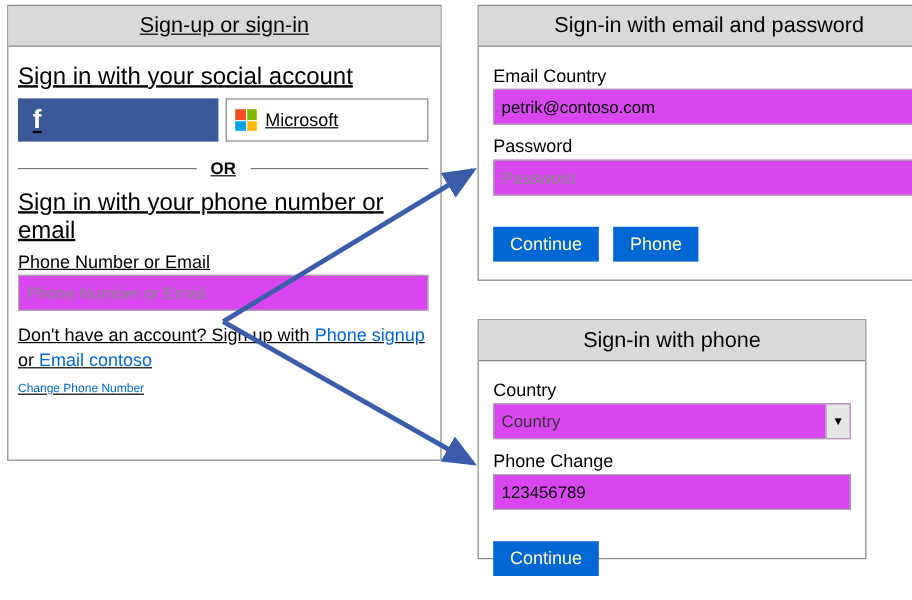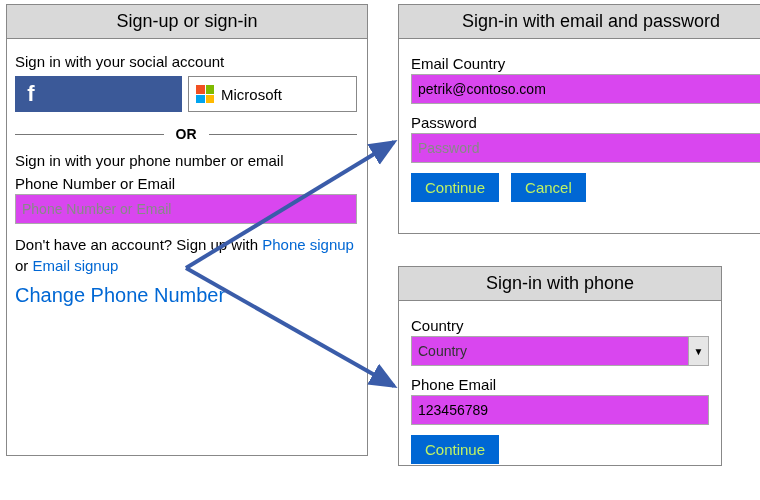--- a/index.html
+++ b/index.html
@@ -19,23 +19,23 @@
   .panel-header {
     background: #d9d9d9;
     text-align: center;
     font-size: 18px;
     padding: 6px 0;
     border-bottom: 1px solid #888;
   }
   .panel-body { padding: 10px 12px; }
 
   
-  #panel-left { left: 6px; top: 4px; width: 362px; height: 452px; }
+  #panel-left { left: 6px; top: 4px; width: 362px; height: 380px; text-decoration: underline; }
   #panel-left .panel-body { padding: 14px 10px 10px 8px; }
-  .section-label { font-size: 15px; margin-bottom: 6px; }
+  .section-label { font-size: 20px; margin-bottom: 6px; }
   .social-row { display: flex; gap: 6px; margin-bottom: 14px; }
   .social-btn {
     flex: 1;
     height: 36px;
     display: flex;
     align-items: center;
     font-size: 15px;
     cursor: pointer;
   }
   .fb-btn {
@@ -100,31 +100,32 @@
     border: 1px solid #aaa;
     padding: 2px 6px;
     font-size: 14px;
     font-family: inherit;
     background: #d946ef;
   }
   input::placeholder { color: #888; }
 
   .btn-blue {
     background: #0067d4;
-    color: #bef264;
+    color: #fef9c3;
     border: none;
     padding: 6px 14px;
     font-size: 15px;
     cursor: pointer;
+    margin-top: 16px;
   }
   .btn-row { display:flex; gap:12px; margin-top:10px; }
 
   .signup-text { font-size: 15px; margin-top: 10px; line-height: 1.4; }
   .link { color: #0067d4; cursor: pointer; }
-  .change-link { display:block; margin-top: 8px; color:#0067d4; font-size:20px; cursor:pointer; }
+  .change-link { display:block; margin-top: 8px; color:#0067d4; font-size:10px; cursor:pointer; }
 
   
   #panel-email { left: 398px; top: 4px; width: 386px; height: 230px; }
   #panel-phone { left: 398px; top: 266px; width: 324px; height: 200px; }
   .select-wrap { position: relative; }
   .select-wrap select {
     appearance: none;
     -webkit-appearance: none;
     padding-right: 24px;
     color: #333;
@@ -178,51 +179,51 @@
       <span class="or-text">OR</span>
       <hr>
     </div>
 
     <div class="section-label">Sign in with your phone number or email</div>
     <div class="field-label">Phone Number or Email</div>
     <input type="text" placeholder="Phone Number or Email" style="">
 
 
     <div class="signup-text">
-      <span>Don't have an account? Sign up with </span><span class="link">Phone signup</span><span> or </span><span class="link">Email signup</span>
+      <span>Don't have an account? Sign up with </span><span class="link">Phone signup</span><span> or </span><span class="link">Email contoso</span>
     </div>
     <span class="change-link">Change Phone Number</span>
   </div>
 </div>
 
 <div class="panel" id="panel-email">
   <div class="panel-header">Sign-in with email and password</div>
   <div class="panel-body">
     <div class="field-label" style="font-weight:500;">Email Country</div>
     <input type="text" value="petrik@contoso.com" style="">
     <div class="field-label" style="margin-top:10px;font-weight:500;">Password</div>
     <input type="password" placeholder="Password" style="">
     <div class="btn-row">
       <button class="btn-blue">Continue</button>
-      <button class="btn-blue">Cancel</button>
+      <button class="btn-blue">Phone</button>
     </div>
   </div>
 </div>
 
 <div class="panel" id="panel-phone">
   <div class="panel-header">Sign-in with phone</div>
   <div class="panel-body">
     <div class="field-label" style="font-weight:500;">Country</div>
     <div class="select-wrap">
       <select>
         <option>Country</option>
       </select>
       <div class="select-arrow">▼</div>
     </div>
-    <div class="field-label" style="margin-top:10px;font-weight:500;">Phone Email</div>
+    <div class="field-label" style="margin-top:10px;font-weight:500;">Phone Change</div>
     <input type="text" value="123456789" style="">
     <div class="btn-row">
       <button class="btn-blue">Continue</button>
     </div>
   </div>
 </div>
 
 <svg id="arrows">
   <defs>
     <marker id="arrowhead" markerWidth="8" markerHeight="8" refX="6" refY="3" orient="auto">

